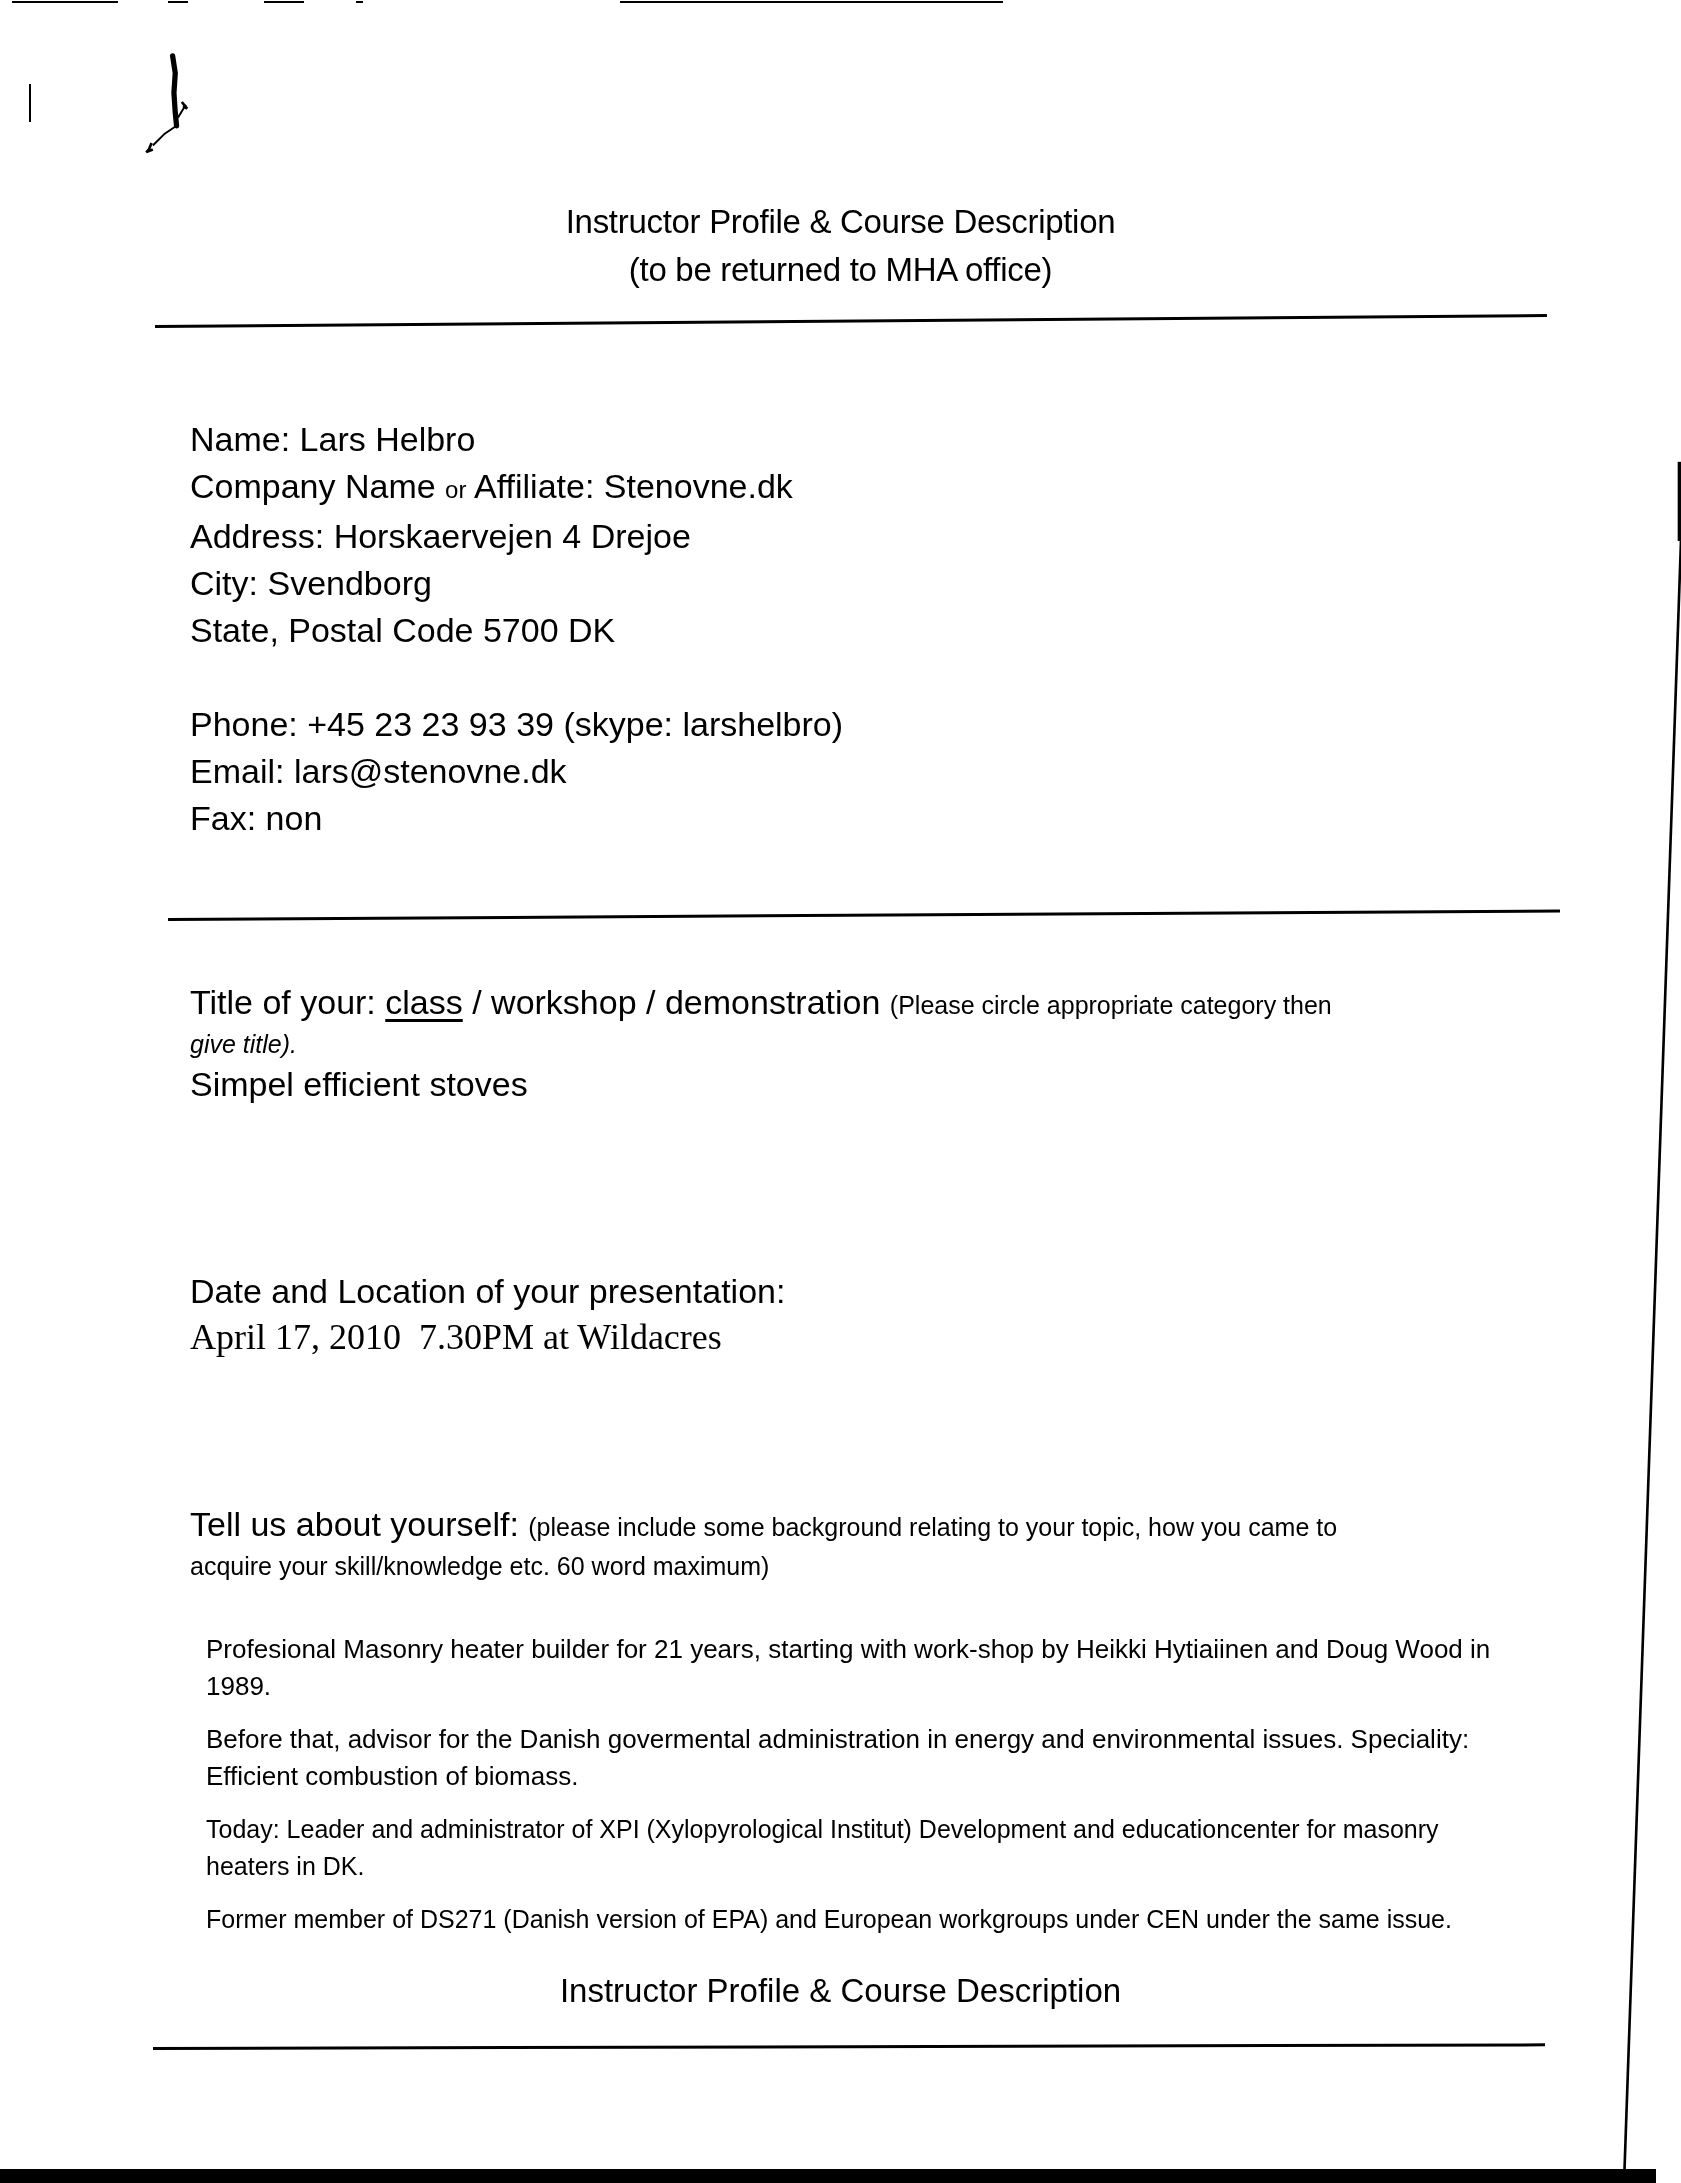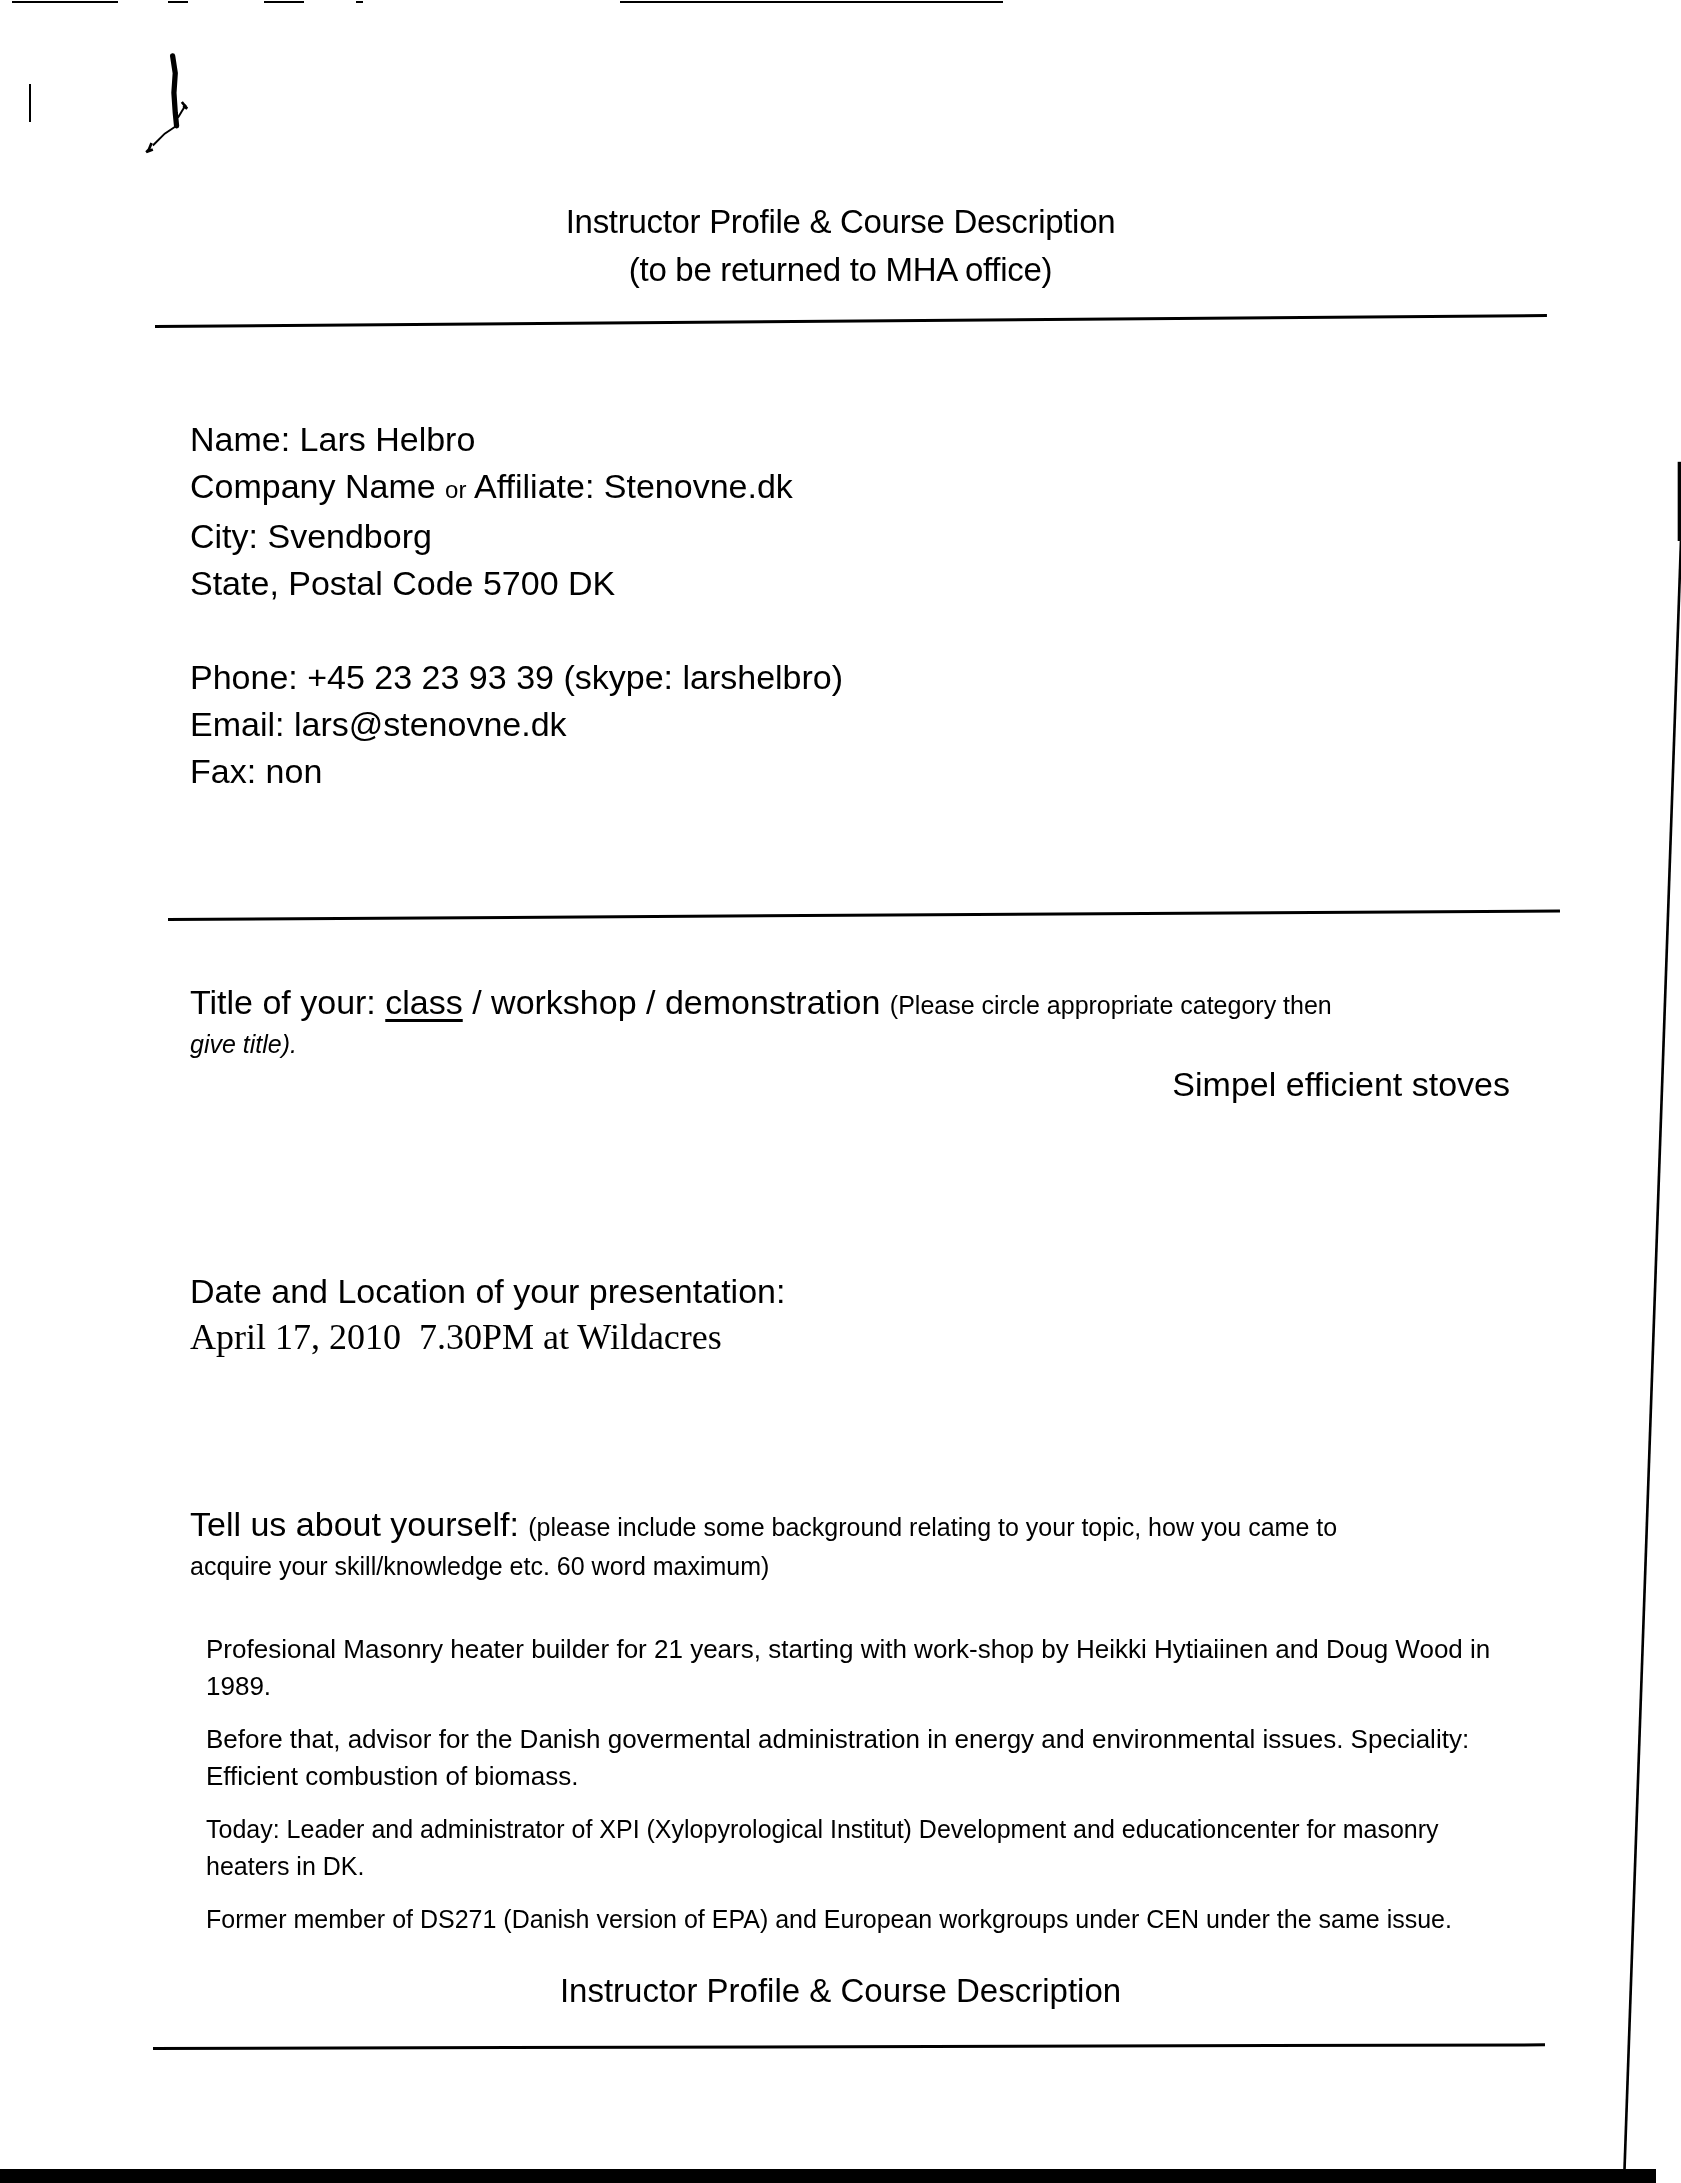--- a/index.html
+++ b/index.html
@@ -83,21 +83,20 @@
     .title-line .underline { text-decoration: underline; text-underline-offset: 5.3px; text-decoration-thickness: 2.6px; }
     .title-line .note { font-size: 25px; }
     .title-line2 {
       font-size: 25px;
       line-height: 33px;
       font-style: italic;
     }
     .course-title {
       font-size: 34px;
       line-height: 46px;
-      text-align: right;
     }
     .date-section {
       position: absolute;
       left: 190px; top: 1268px;
     }
     .date-label {
       font-size: 34px;
       line-height: 46px;
     }
     .date-value {
@@ -172,20 +171,23 @@
 <div class="hr" style="left:155px;top:325px;width:1392px;transform:rotate(-0.45deg);"></div>
 
 <div class="contact">
   <div class="row">
     <span>Name: </span><span>Lars Helbro</span>
   </div>
   <div class="row">
     <span>Company Name </span><span class="small-or">or</span><span> Affiliate: </span><span>Stenovne.dk</span>
   </div>
   <div class="row">
+    <span>Address: </span><span>Horskaervejen 4 Drejoe</span>
+  </div>
+  <div class="row">
     <span>City: </span><span>Svendborg</span>
   </div>
   <div class="row">
     <span>State, Postal Code </span><span>5700 DK</span>
   </div>
   <div class="spacer"></div>
   <div class="row">
     <span>Phone: </span><span>+45 23 23 93 39 (skype: larshelbro)</span>
   </div>
   <div class="row">

